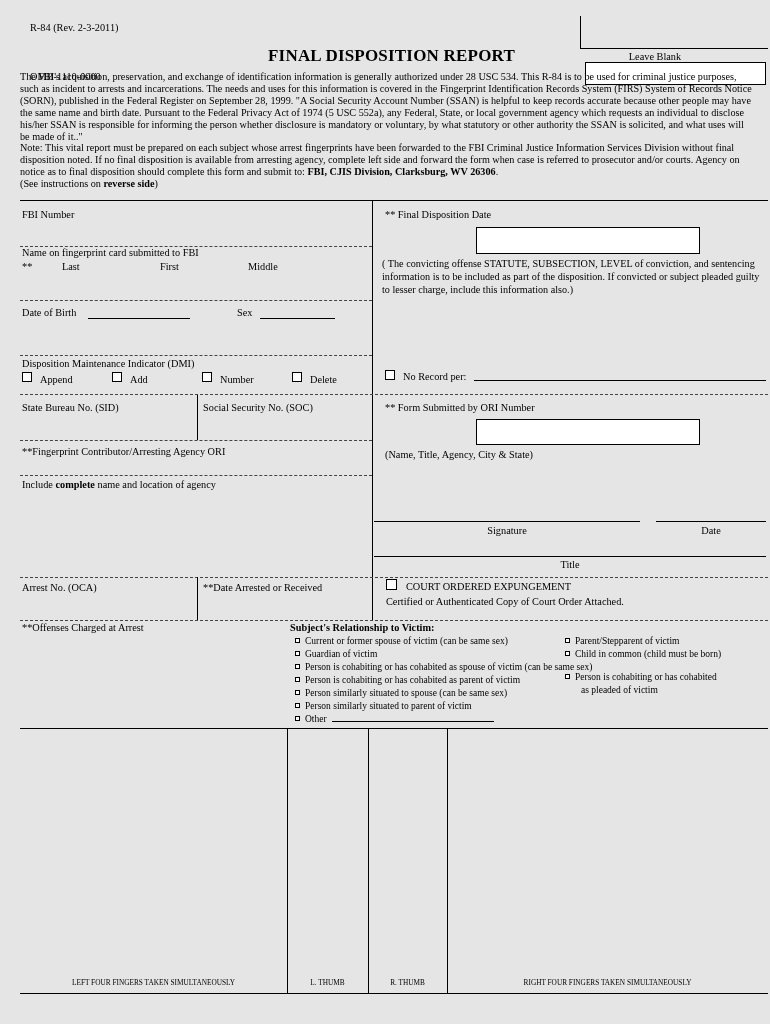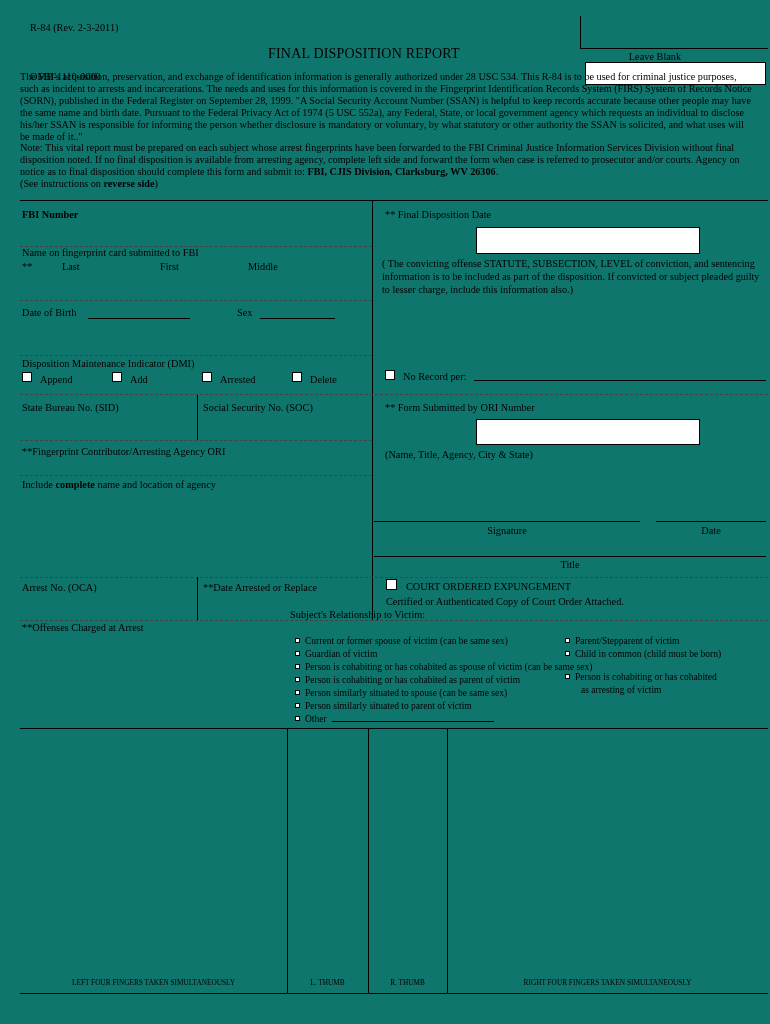--- a/index.html
+++ b/index.html
@@ -1,22 +1,22 @@
 <!DOCTYPE html>
 <html><head>
 <meta charset="utf-8">
 <style>
   * { margin:0; padding:0; box-sizing:border-box; }
   html,body { background:#ffffff; }
   body { width:770px; height:1024px; font-family:"Liberation Serif", serif; color:#000; }
-  .page { position:relative; width:770px; height:1024px; background:#0f766e; overflow:hidden;padding-left:8px; }
+  .page { position:relative; width:770px; height:1024px; background:#e5e5e5; overflow:hidden;padding-left:8px; }
   .abs { position:absolute; }
   .t { font-size:10.3px; white-space:nowrap; line-height:11px; }
   .b { font-weight:bold; }
-  .title { font-size:14px; font-weight:normal; letter-spacing:0.2px; white-space:nowrap; }
+  .title { font-size:17px; font-weight:bold; letter-spacing:0.2px; white-space:nowrap; }
   .intro { font-size:10.2px; line-height:11.9px; }
   .wrap { font-size:10.2px; line-height:13px; white-space:normal; }
   .hline  { height:0; border-top:1px solid #000; }
   .hline2 { height:0; border-top:1.5px solid #000; }
   .dash   { height:0; border-top:1px dashed #444; }
   .vline  { width:0; border-left:1px solid #000; }
   .box { border:1px solid #000; background:#fff; }
   .cb  { width:10px; height:10px; border:1px solid #000; background:#fff; }
   .rel { font-size:9.5px; line-height:13px; display:flex; gap:5px; align-items:flex-start; white-space:nowrap; }
   .cbs { flex:0 0 auto; width:5px; height:5px; border:1px solid #000; margin-top:3px; background:#fff; }
@@ -53,52 +53,52 @@
   <div class="abs dash" style="left:20px; top:355px; width:352px;"></div>
   <div class="abs dash" style="left:20px; top:394px; width:748px;"></div>
   <div class="abs dash" style="left:20px; top:440px; width:352px;"></div>
   <div class="abs dash" style="left:20px; top:475px; width:352px;"></div>
   <div class="abs dash" style="left:20px; top:577px; width:748px;"></div>
   <div class="abs dash" style="left:20px; top:620px; width:748px;"></div>
 
   <div class="abs vline" style="left:197px; top:395px; height:45px;"></div>
   <div class="abs vline" style="left:197px; top:577px; height:43px;"></div>
 
-  <div class="abs t" style="left:22px; top:209px;font-weight:bold;">FBI Number</div>
+  <div class="abs t" style="left:22px; top:209px;">FBI Number</div>
 
   <div class="abs t" style="left:22px; top:247px;font-family:Liberation Serif, serif;">Name on fingerprint card submitted to FBI</div>
   <div class="abs t" style="left:22px; top:261px;">**</div>
   <div class="abs t" style="left:62px; top:261px;">Last</div>
   <div class="abs t" style="left:160px; top:261px;">First</div>
   <div class="abs t" style="left:248px; top:261px;">Middle</div>
 
   <div class="abs t" style="left:22px; top:307px;">Date of Birth</div>
   <div class="abs hline" style="left:88px; top:318px; width:102px;"></div>
   <div class="abs t" style="left:237px; top:307px;">Sex</div>
   <div class="abs hline" style="left:260px; top:318px; width:75px;"></div>
 
   <div class="abs t" style="left:22px; top:358px;">Disposition Maintenance Indicator (DMI)</div>
   <div class="abs cb" style="left:22px; top:372px;"></div>
   <div class="abs t" style="left:40px; top:374px;">Append</div>
   <div class="abs cb" style="left:112px; top:372px;"></div>
   <div class="abs t" style="left:130px; top:374px;">Add</div>
   <div class="abs cb" style="left:202px; top:372px;"></div>
-  <div class="abs t" style="left:220px; top:374px;">Arrested</div>
+  <div class="abs t" style="left:220px; top:374px;">Number</div>
   <div class="abs cb" style="left:292px; top:372px;"></div>
   <div class="abs t" style="left:310px; top:374px;">Delete</div>
 
   <div class="abs t" style="left:22px; top:402px;">State Bureau No. (SID)</div>
   <div class="abs t" style="left:203px; top:402px;">Social Security No. (SOC)</div>
 
   <div class="abs t" style="left:22px; top:446px;">**Fingerprint Contributor/Arresting Agency ORI</div>
 
   <div class="abs t" style="left:22px; top:479px;"><span>Include </span><span class="b">complete</span><span> name and location of agency</span></div>
 
   <div class="abs t" style="left:22px; top:582px;">Arrest No. (OCA)</div>
-  <div class="abs t" style="left:203px; top:582px;">**Date Arrested or Replace</div>
+  <div class="abs t" style="left:203px; top:582px;">**Date Arrested or Received</div>
 
   <div class="abs t" style="left:22px; top:622px;">**Offenses Charged at Arrest</div>
 
   <div class="abs t" style="left:385px; top:209px;">** Final Disposition Date</div>
   <div class="abs box" style="left:476px; top:227px; width:224px; height:27px;"></div>
 
   <div class="abs wrap" style="left:382px; top:257px; width:382px;font-family:Liberation Serif, serif;">( The convicting offense STATUTE, SUBSECTION, LEVEL of conviction, and sentencing information is to be included as part of the disposition.  If convicted or subject pleaded guilty to lesser charge, include this information also.)</div>
 
   <div class="abs cb" style="left:385px; top:370px;"></div>
   <div class="abs t" style="left:403px; top:371px;">No Record per:</div>
@@ -113,21 +113,21 @@
   <div class="abs t center" style="left:374px; top:525px; width:266px;">Signature</div>
   <div class="abs hline" style="left:656px; top:521px; width:110px;"></div>
   <div class="abs t center" style="left:656px; top:525px; width:110px;">Date</div>
   <div class="abs hline" style="left:374px; top:556px; width:392px;"></div>
   <div class="abs t center" style="left:374px; top:559px; width:392px;">Title</div>
 
   <div class="abs cb" style="left:386px; top:579px; width:11px; height:11px;"></div>
   <div class="abs t" style="left:406px; top:581px;">COURT ORDERED EXPUNGEMENT</div>
   <div class="abs t" style="left:386px; top:596px;">Certified or Authenticated Copy of Court Order Attached.</div>
 
-  <div class="abs t" style="left:290px; top:609px;">Subject's Relationship to Victim:</div>
+  <div class="abs t" style="left:290px; top:622px;font-weight:bold;">Subject's Relationship to Victim:</div>
 
   <div class="abs rel" style="left:295px; top:635px;">
     <span class="cbs"></span>
     <span>Current or former spouse of victim (can be same sex)</span>
   </div>
   <div class="abs rel" style="left:295px; top:648px;">
     <span class="cbs"></span>
     <span>Guardian of victim</span>
   </div>
   <div class="abs rel" style="left:295px; top:661px;">
@@ -155,21 +155,21 @@
   <div class="abs rel" style="left:565px; top:635px;">
     <span class="cbs"></span>
     <span>Parent/Stepparent of victim</span>
   </div>
   <div class="abs rel" style="left:565px; top:648px;">
     <span class="cbs"></span>
     <span>Child in common (child must be born)</span>
   </div>
   <div class="abs rel" style="left:565px; top:671px;">
     <span class="cbs"></span>
-    <span><span>Person is cohabiting or has cohabited</span><br><span class="cont">as arresting of victim</span></span>
+    <span><span>Person is cohabiting or has cohabited</span><br><span class="cont">as pleaded of victim</span></span>
   </div>
 
   <div class="abs hline" style="left:20px; top:728px; width:748px;"></div>
   <div class="abs vline" style="left:287px; top:728px; height:265px;"></div>
   <div class="abs vline" style="left:368px; top:728px; height:265px;"></div>
   <div class="abs vline" style="left:447px; top:728px; height:265px;"></div>
 
   <div class="abs fp-label" style="left:20px;  top:978px; width:267px;">LEFT FOUR FINGERS TAKEN SIMULTANEOUSLY</div>
   <div class="abs fp-label" style="left:287px; top:978px; width:81px;">L. THUMB</div>
   <div class="abs fp-label" style="left:368px; top:978px; width:79px;">R. THUMB</div>

